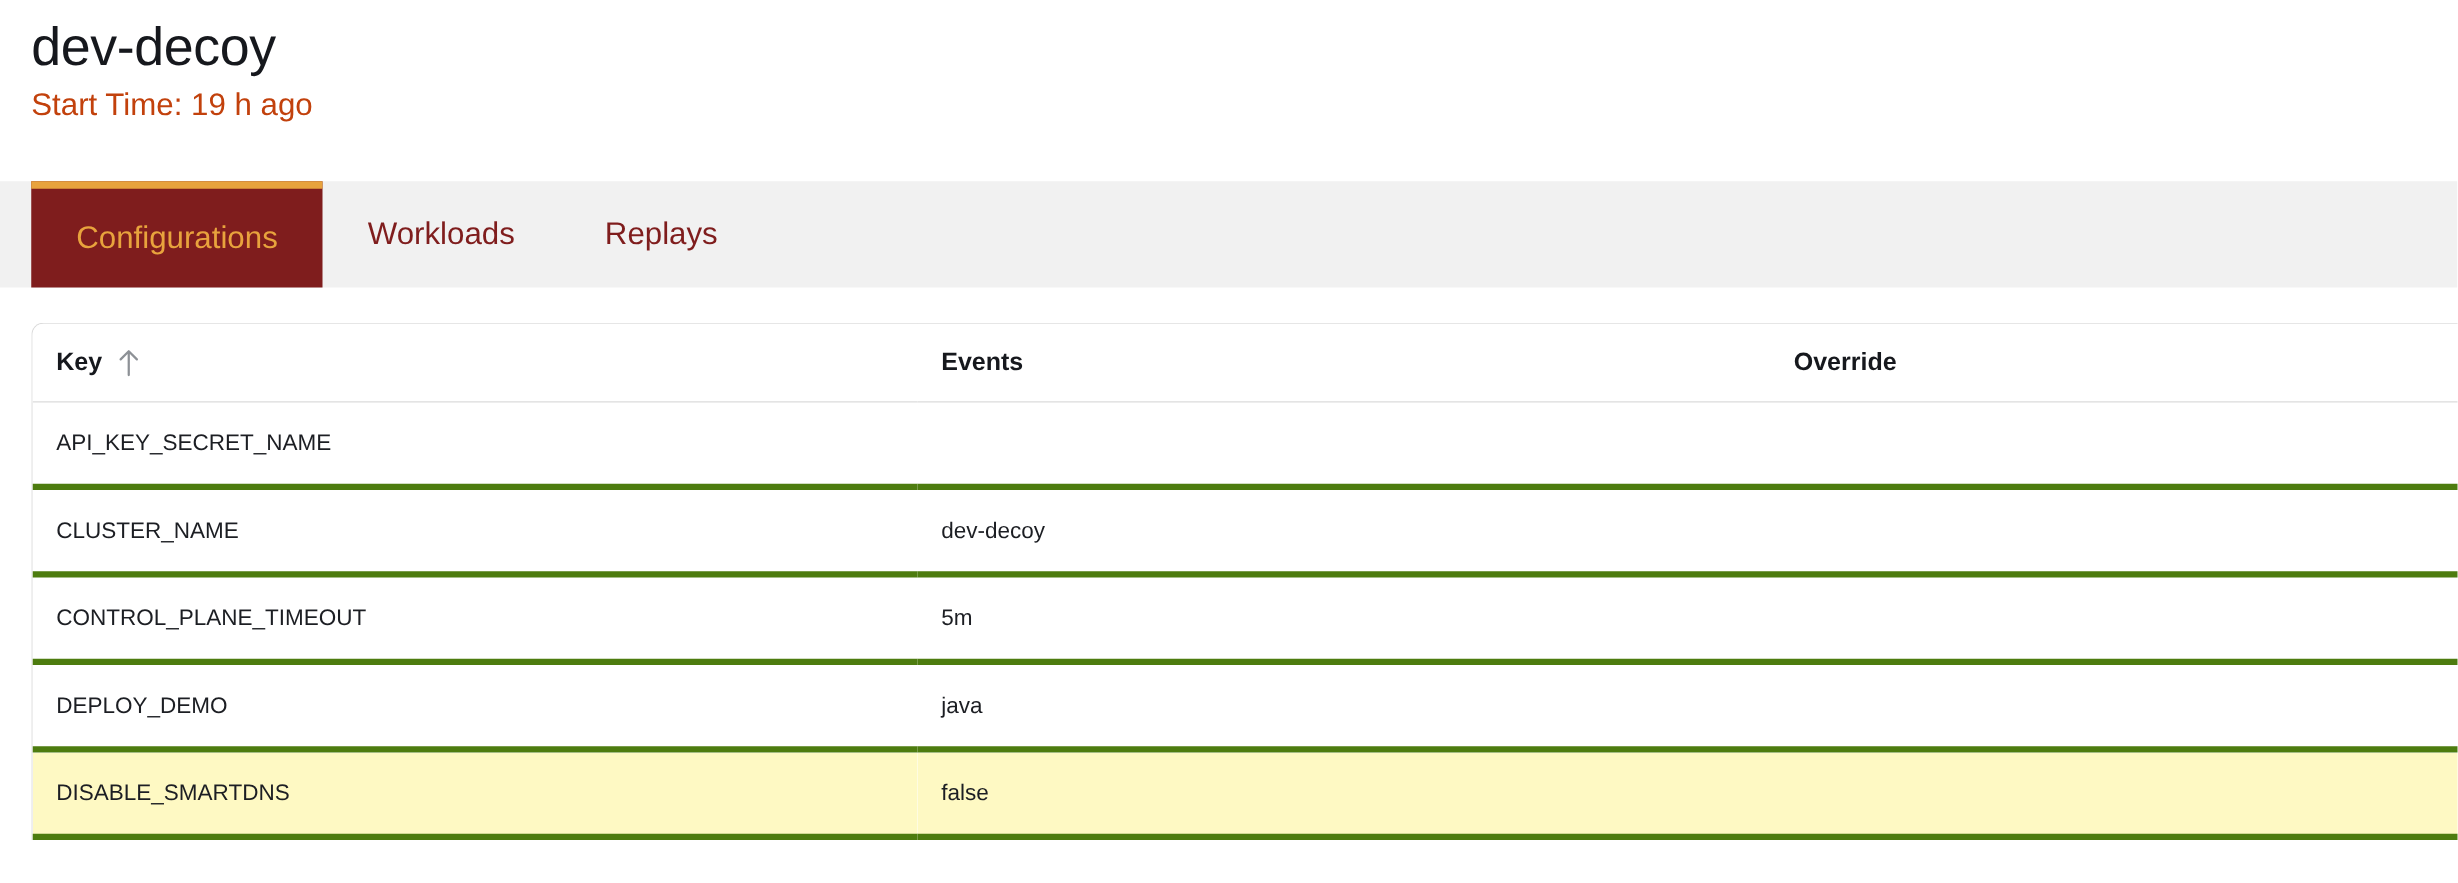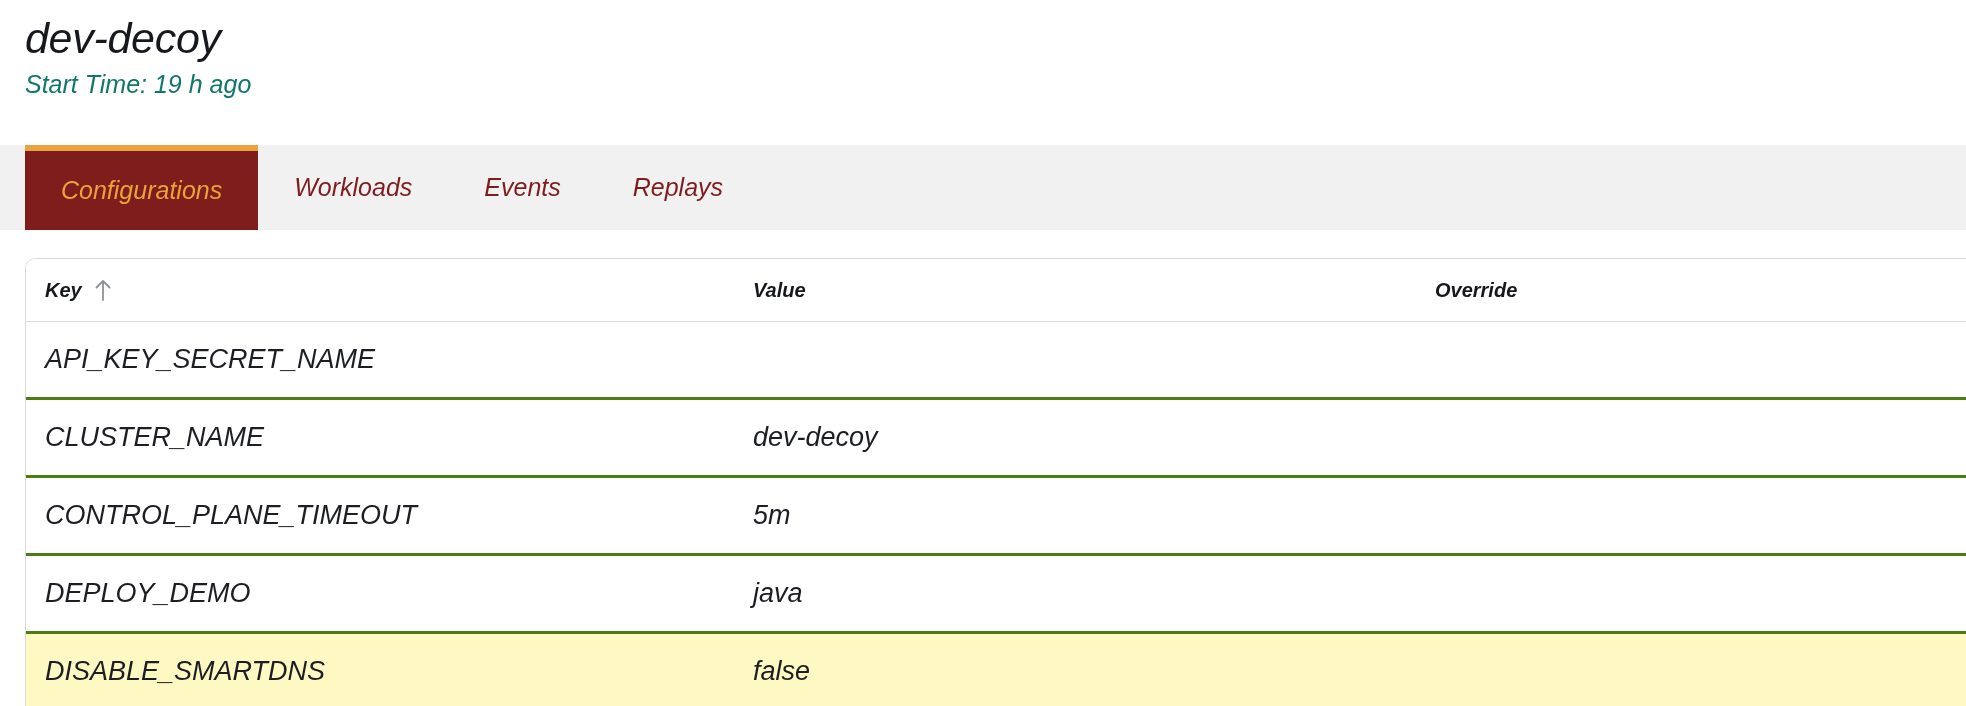--- a/index.html
+++ b/index.html
@@ -10,40 +10,39 @@
     background: #ffffff;
     font-family: "Liberation Sans", sans-serif;
     overflow: hidden;
   }
 
   .page {
     position: relative;
     width: 1646px;
     height: 706px;
     background: #ffffff;
-    font-style: italic;
   }
 
   
   .header {
     padding: 14px 0 0 25px;
   }
 
   .page-title {
     font-size: 43px;
     font-weight: 400;
     color: #16181d;
     line-height: 1.15;
     letter-spacing: -0.3px;
   }
 
   .page-subtitle {
     font-size: 25px;
     font-weight: 400;
-    color: #0f766e;
+    color: #c2410c;
     margin-top: 6px;
     line-height: 1.2;
   }
 
   
   .tabbar {
     position: absolute;
     top: 145px;
     left: 0;
     width: 1966px;
@@ -118,25 +117,25 @@
   }
 
   .sort-arrow {
     display: inline-block;
     width: 18px;
     height: 24px;
     flex: none;
   }
 
   .tbl tbody td {
-    font-size: 27px;
+    font-size: 18px;
     font-weight: 400;
     color: #1c1e23;
     padding: 22px 0 22px 19px;
-    border-bottom: 3px solid #4d7c0f;
+    border-bottom: 5px solid #4d7c0f;
     white-space: nowrap;
     overflow: hidden;
     text-overflow: ellipsis;
   }
 
   .tbl tbody tr.highlight td {
     background: #fef9c3;
   }
 </style>
 </head>
@@ -148,23 +147,20 @@
     <div class="page-title">dev-decoy</div>
     <div class="page-subtitle">Start Time: 19 h ago</div>
   </div>
 
   <div class="tabbar" id="tabbar">
       <div class="tab active">
         <span>Configurations</span>
       </div>
       <div class="tab">
         <span>Workloads</span>
-      </div>
-      <div class="tab">
-        <span>Events</span>
       </div>
       <div class="tab">
         <span>Replays</span>
       </div>
     </div>
 
   <div class="table-wrap">
     <table class="tbl">
       <colgroup>
         <col class="c-key">
@@ -178,21 +174,21 @@
               <span>Key</span>
               <span class="sort-arrow">
                 <svg width="18" height="24" viewBox="0 0 18 24" fill="none" xmlns="http://www.w3.org/2000/svg">
                   <path d="M9 22 L9 3 M9 3 L2.5 9.5 M9 3 L15.5 9.5" stroke="#8d9196" stroke-width="1.8" stroke-linecap="round" stroke-linejoin="round"></path>
                 </svg>
               </span>
             </span>
           </th>
           <th>
             <span class="th-inner">
-              <span>Value</span>
+              <span>Events</span>
             </span>
           </th>
           <th>
             <span class="th-inner">
               <span>Override</span>
             </span>
           </th>
         </tr>
       </thead>
       <tbody id="tbody">

